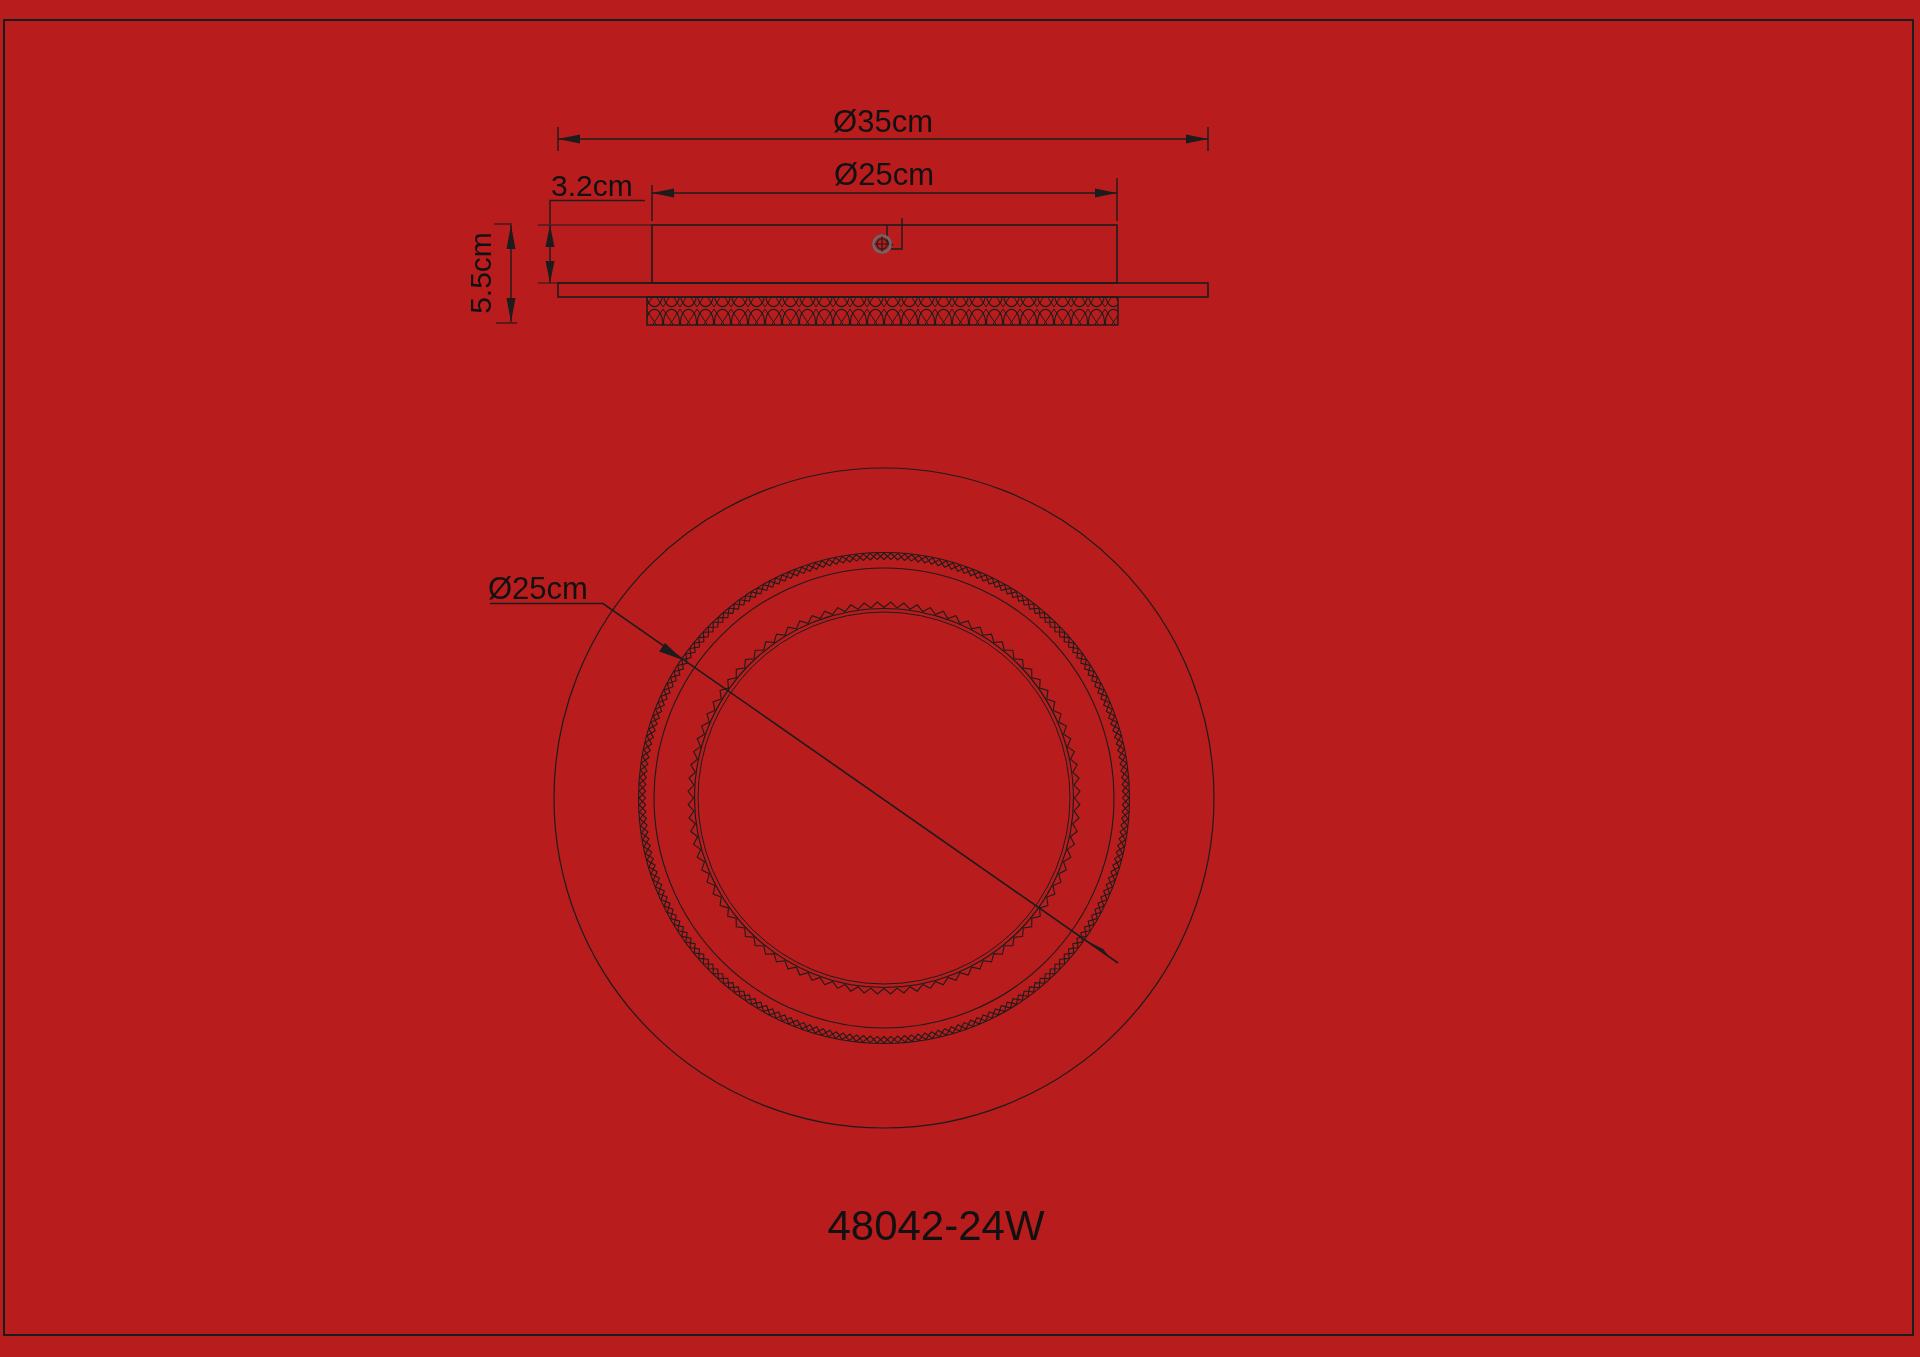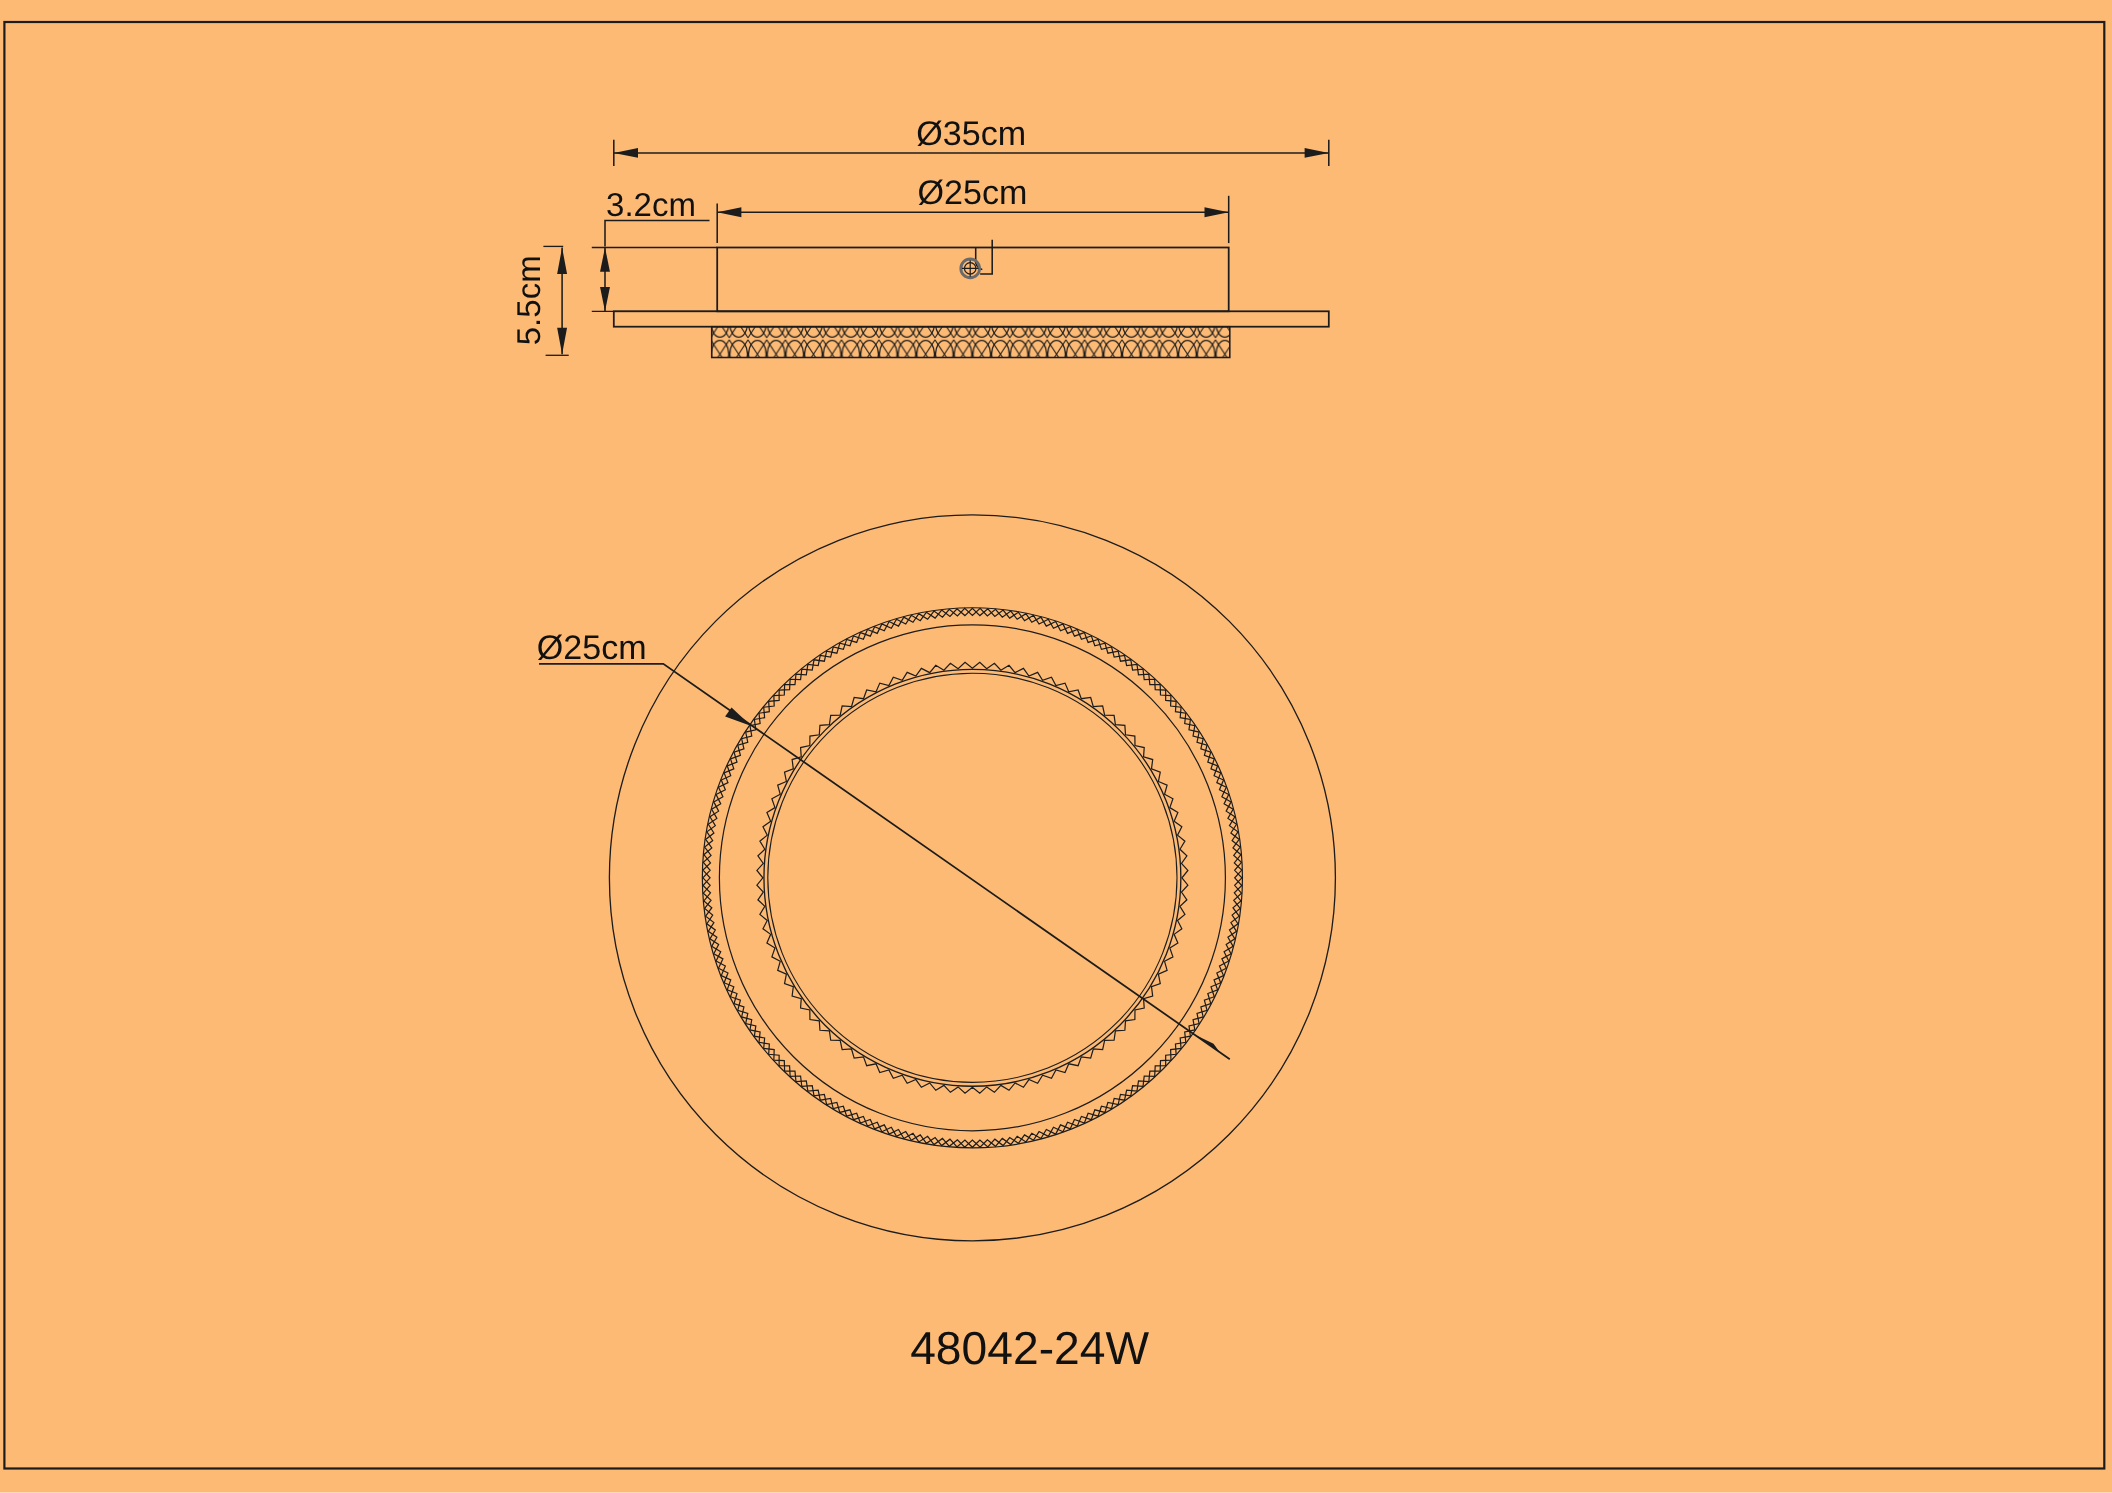--- a/index.html
+++ b/index.html
@@ -1,17 +1,17 @@
 <!DOCTYPE html>
 <html><head>
 <meta charset="utf-8">
 <style>
   html,body{margin:0;padding:0;background:#ffffff;}
   .page{
-    position:relative;width:1920px;height:1357px;background:#fdba74;
+    position:relative;width:1920px;height:1357px;background:#b91c1c;
     font-family:"Liberation Sans", sans-serif;overflow:hidden;
   }
   .sheet-border{
     position:absolute;left:3px;top:19px;width:1911px;height:1317px;
     border:2px solid #1c1c1c;box-sizing:border-box;pointer-events:none;
   }
   svg{position:absolute;left:0;top:0;}
   text{fill:#111;}
   .dimtext{font-size:31px;}
   .smalldim{font-size:30px;}

